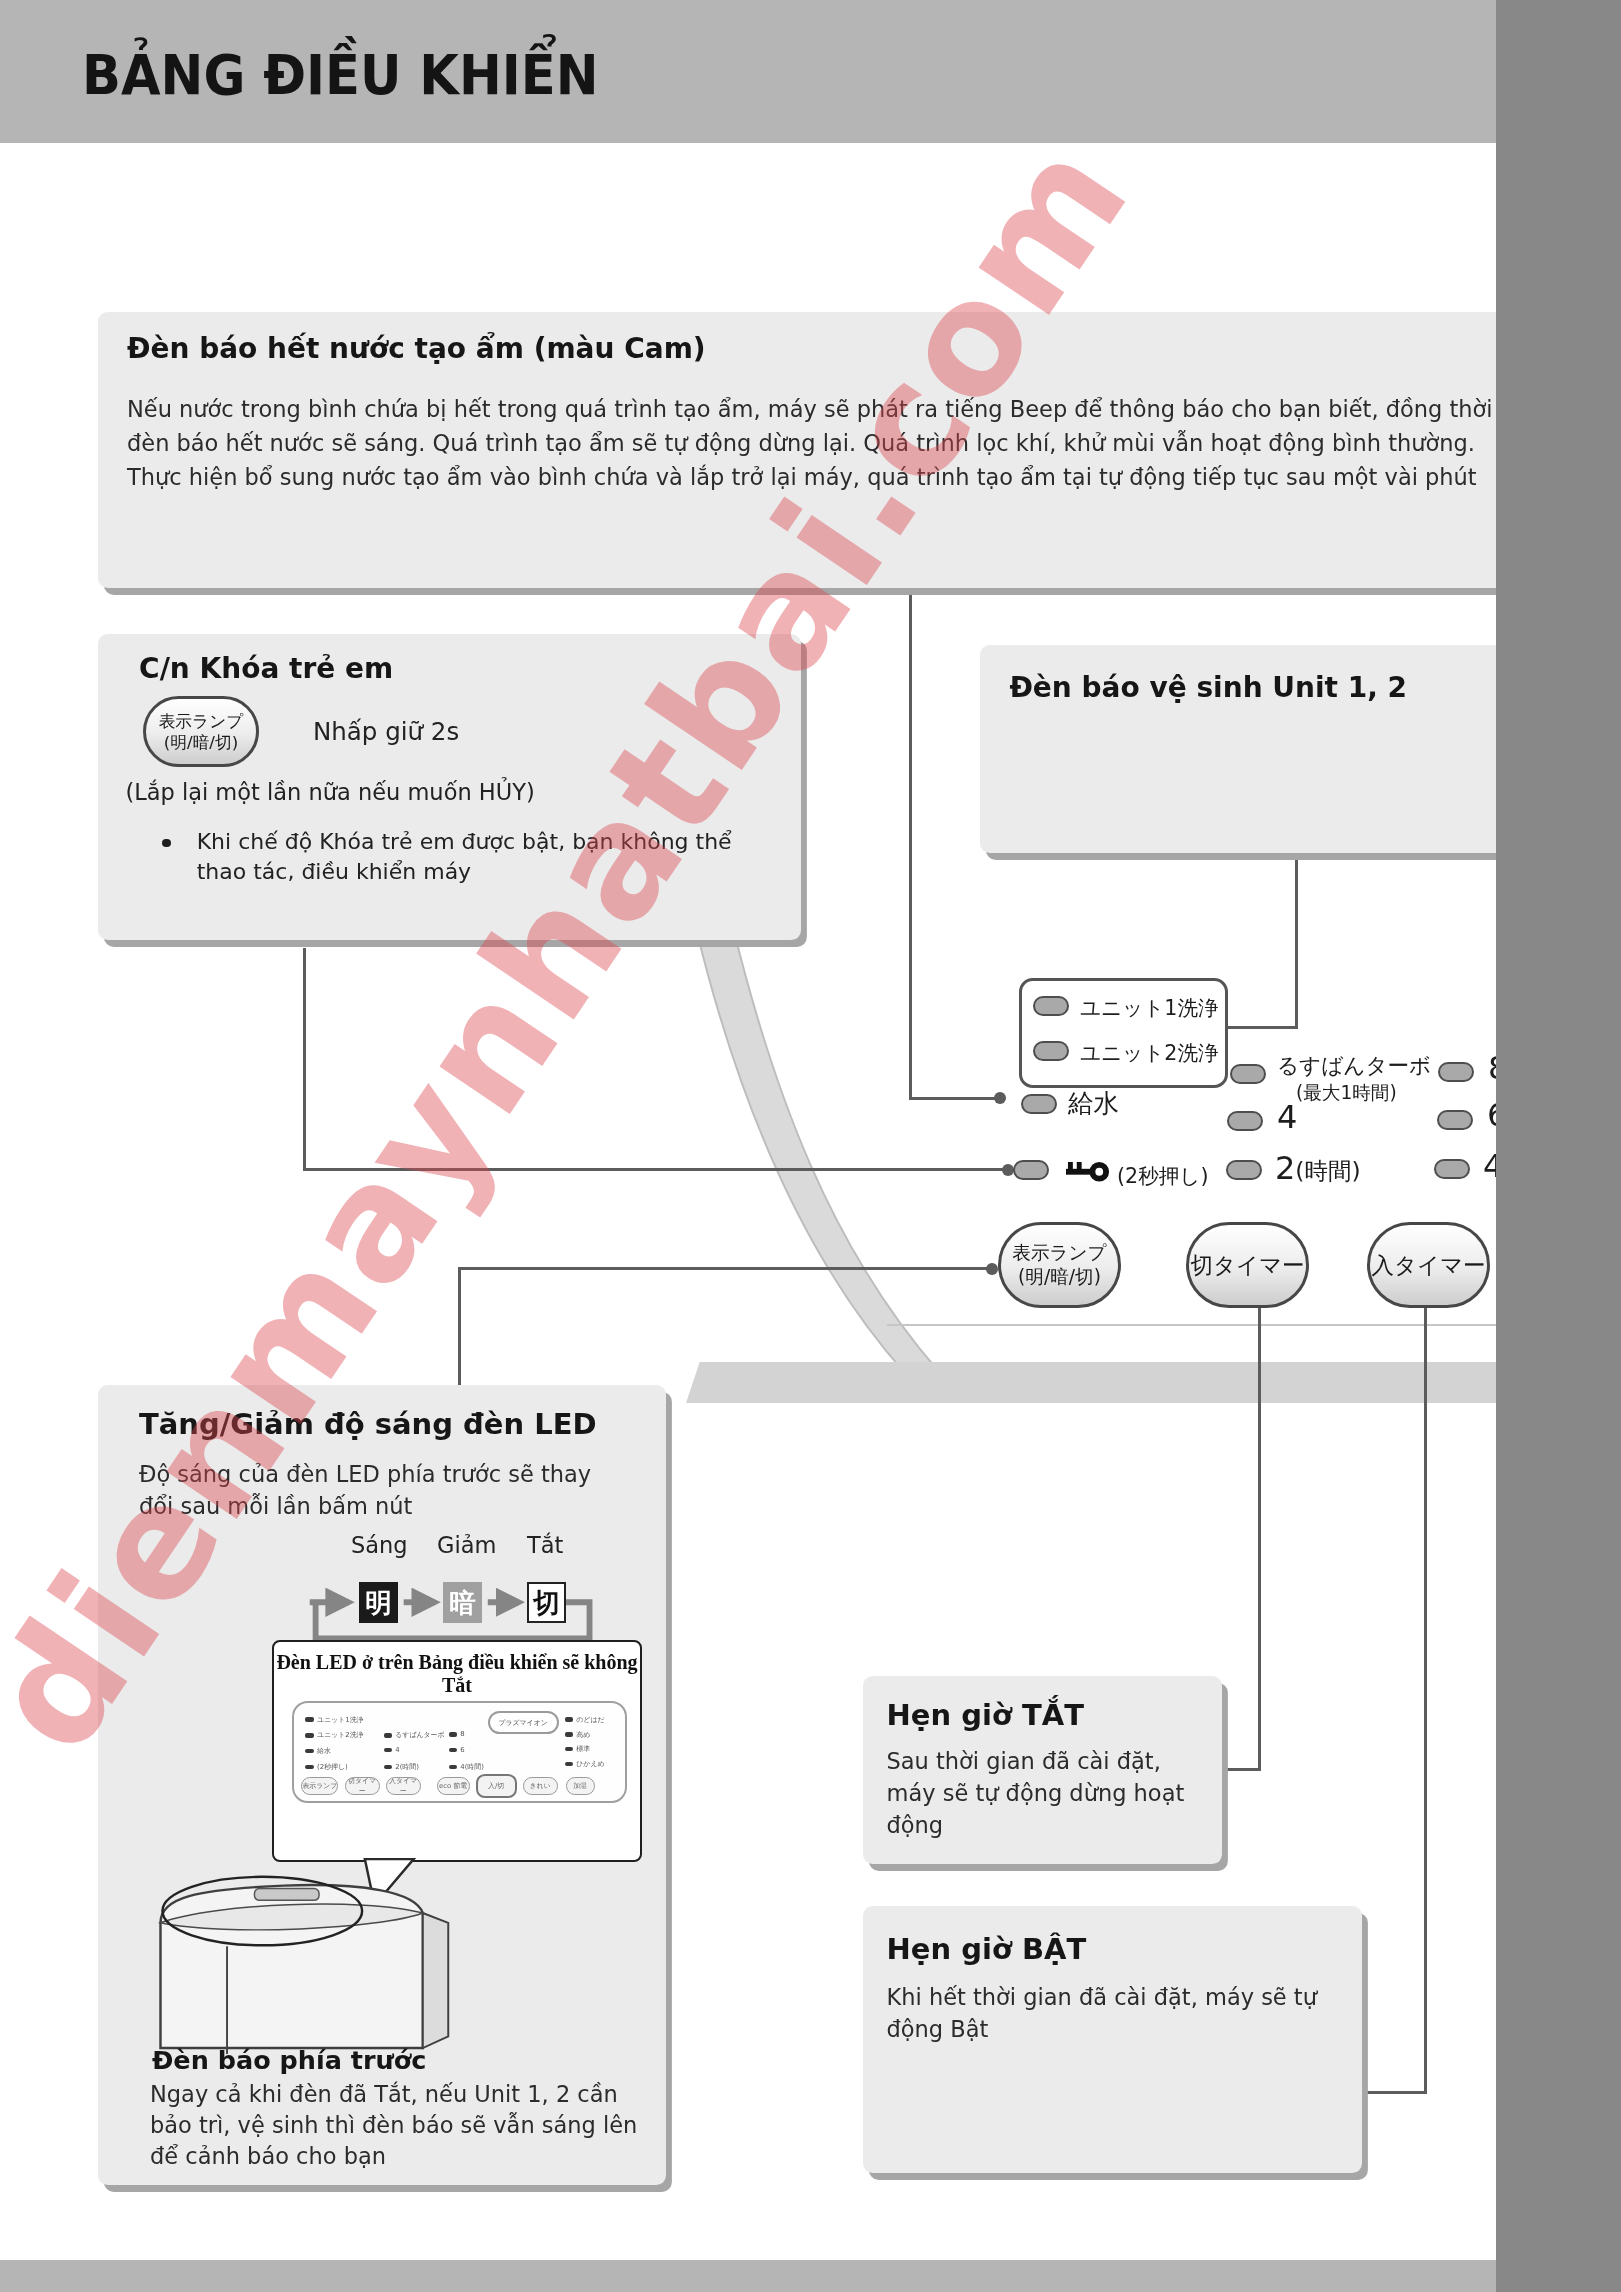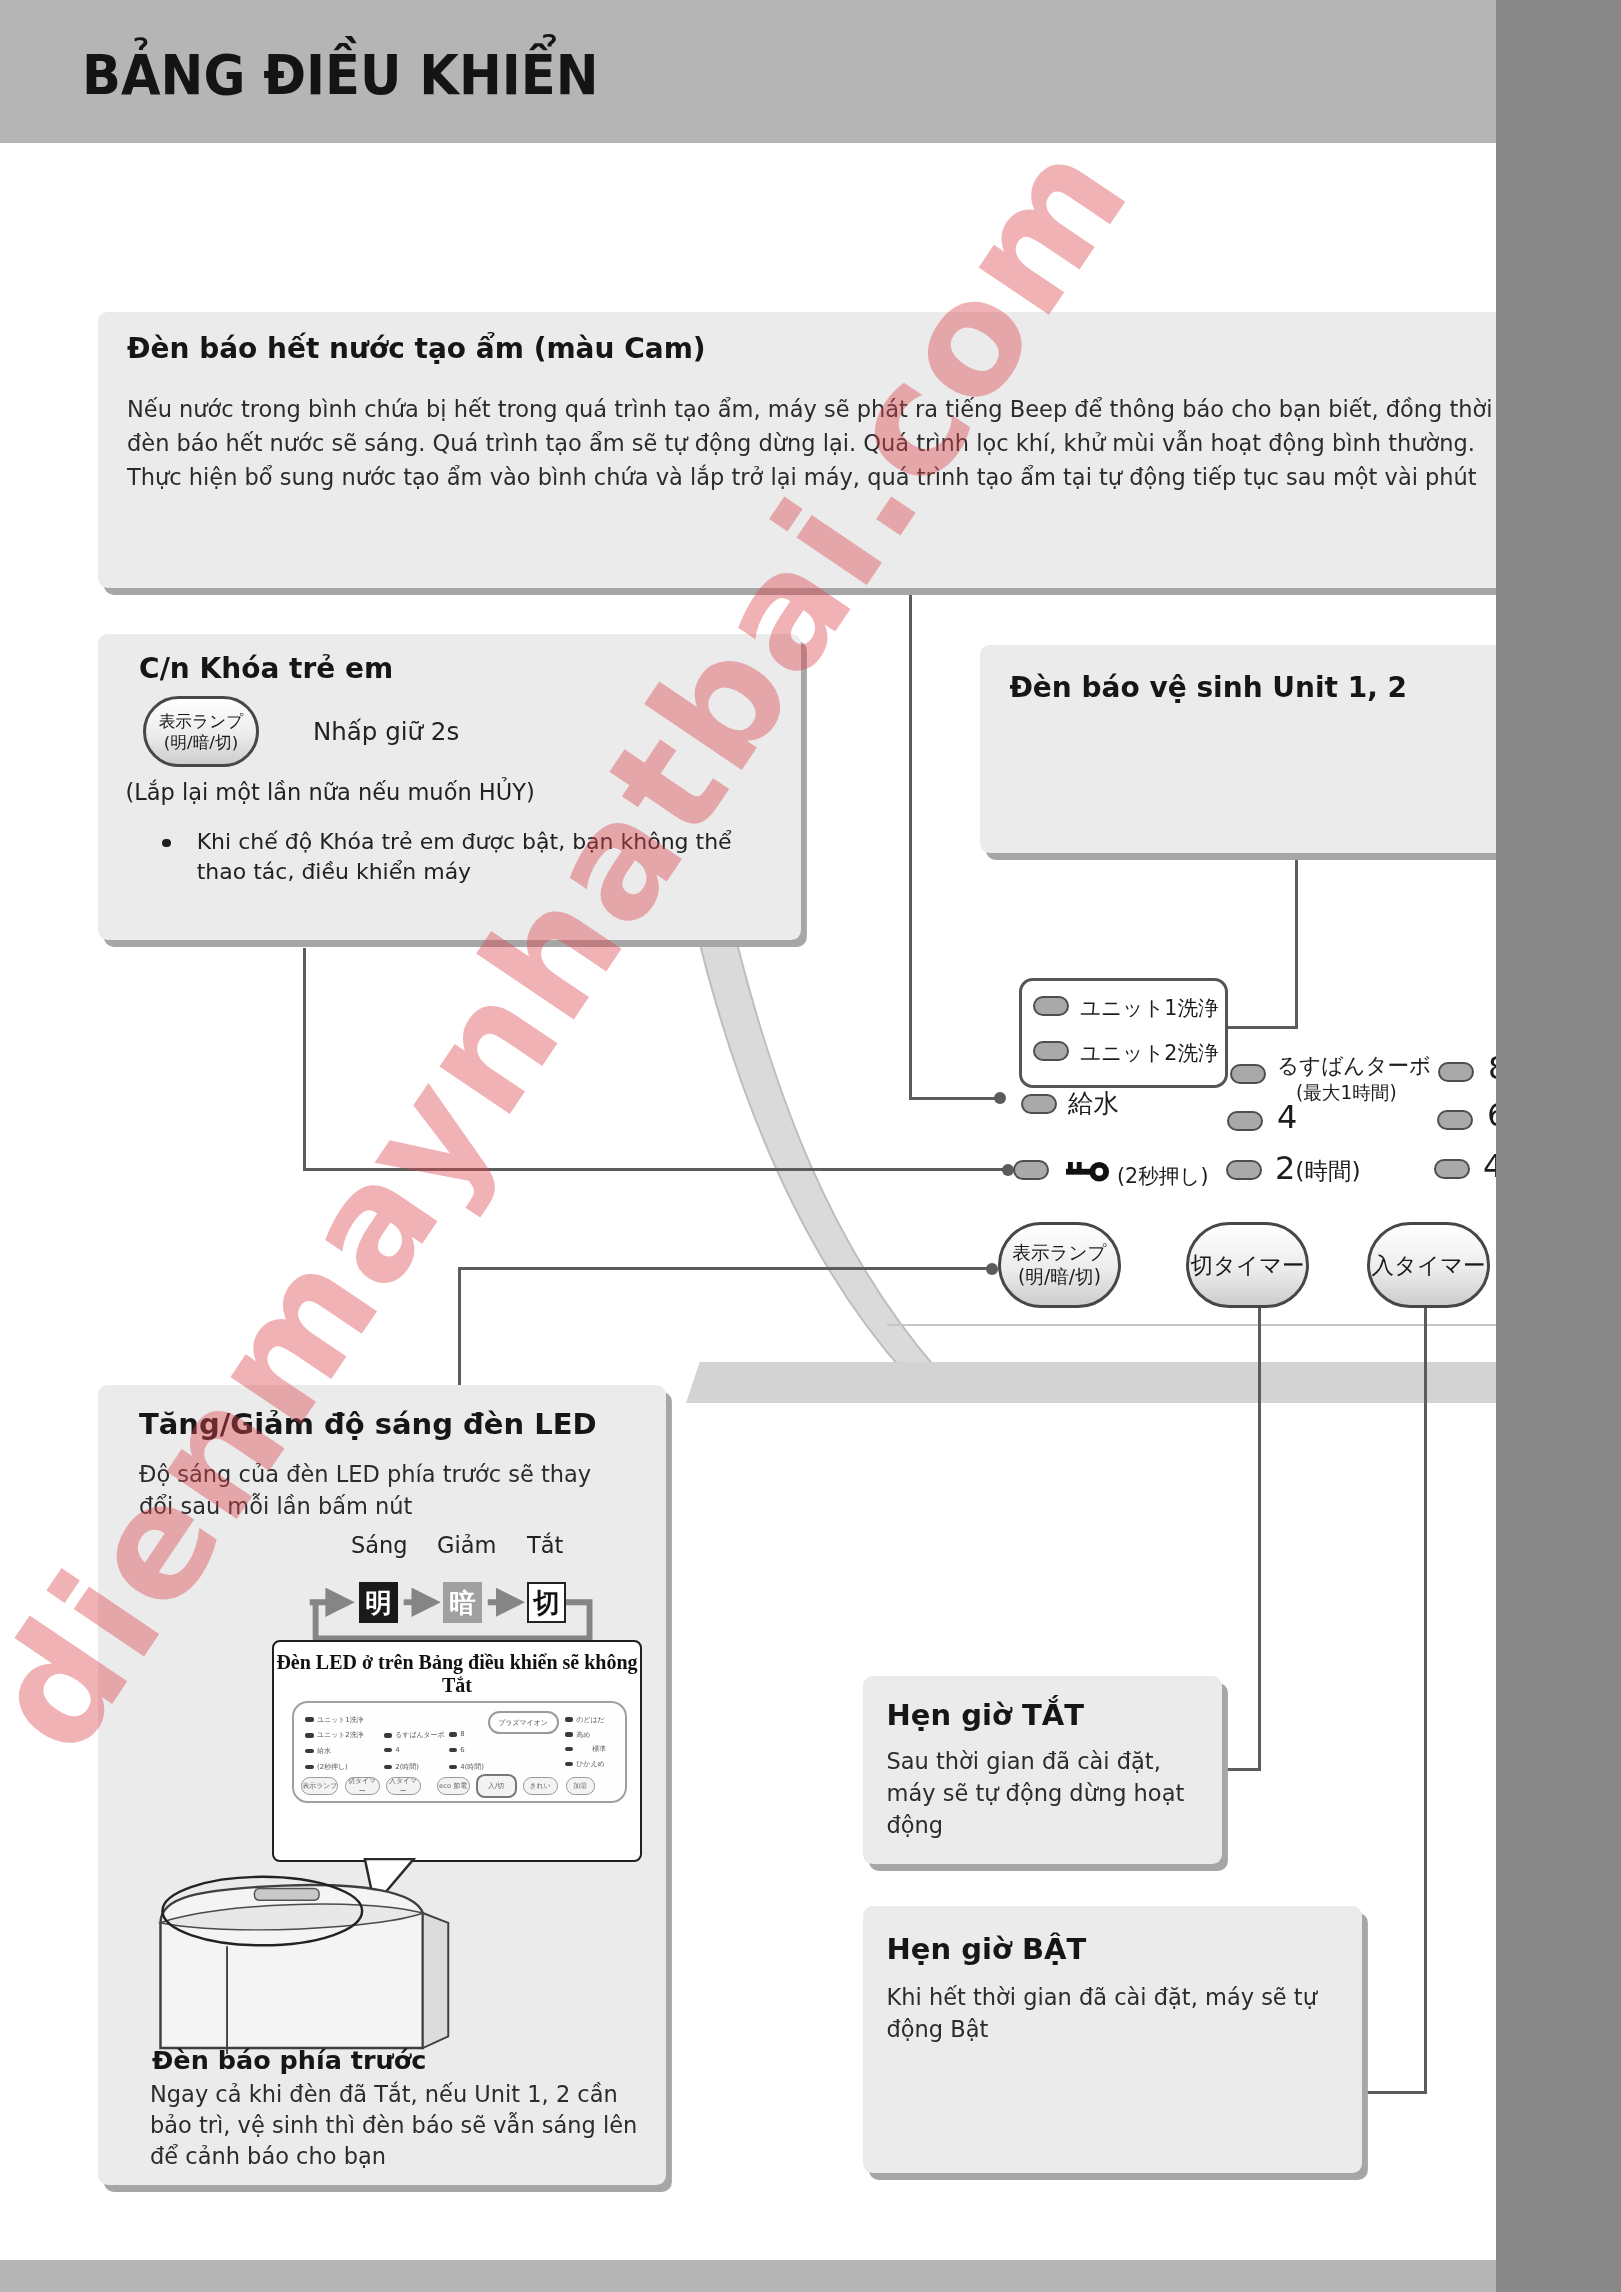--- a/index.html
+++ b/index.html
@@ -236,21 +236,21 @@
             <span class="mpl">4(時間)</span>
           </div>
         <div class="mrow" style="left:271px;top:11.8px;">
             <span class="mdot"></span>
             <span class="mpl">のどはだ</span>
           </div>
         <div class="mrow" style="left:271px;top:26.5px;">
             <span class="mdot"></span>
             <span class="mpl">高め</span>
           </div>
-        <div class="mrow" style="left:271px;top:41px;gap:16px;">
+        <div class="mrow" style="left:271px;top:41px;">
             <span class="mdot"></span>
             <span class="mpl">標準</span>
           </div>
         <div class="mrow" style="left:271px;top:56px;">
             <span class="mdot"></span>
             <span class="mpl">ひかえめ</span>
           </div>
         <div style="position:absolute;left:194px;top:7.8px;width:71px;height:23.5px;border:2px solid #9a9a9a;border-radius:12.7px;display:flex;align-items:center;justify-content:center;box-sizing:border-box;">
           <span class="mpl">プラズマイオン</span>
         </div>

